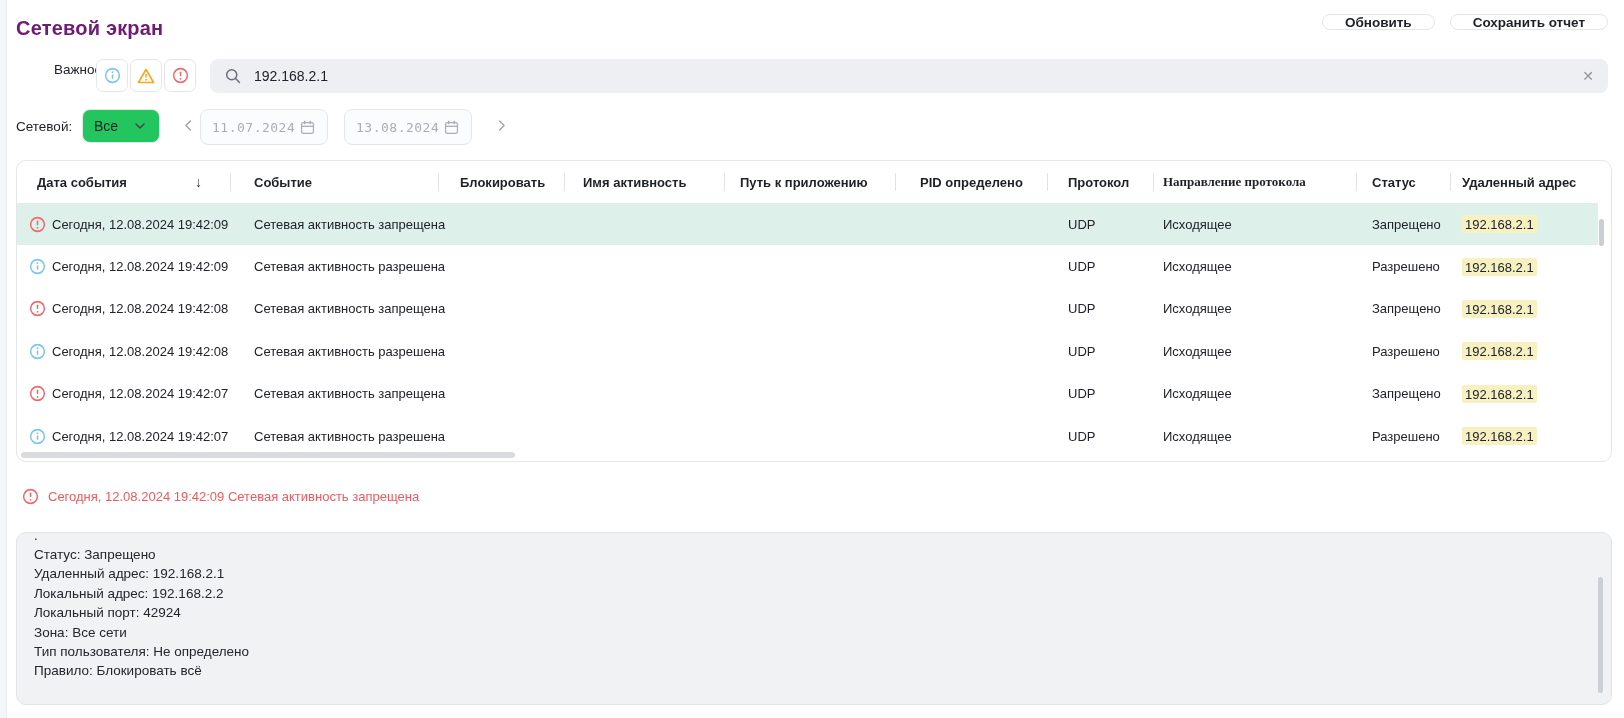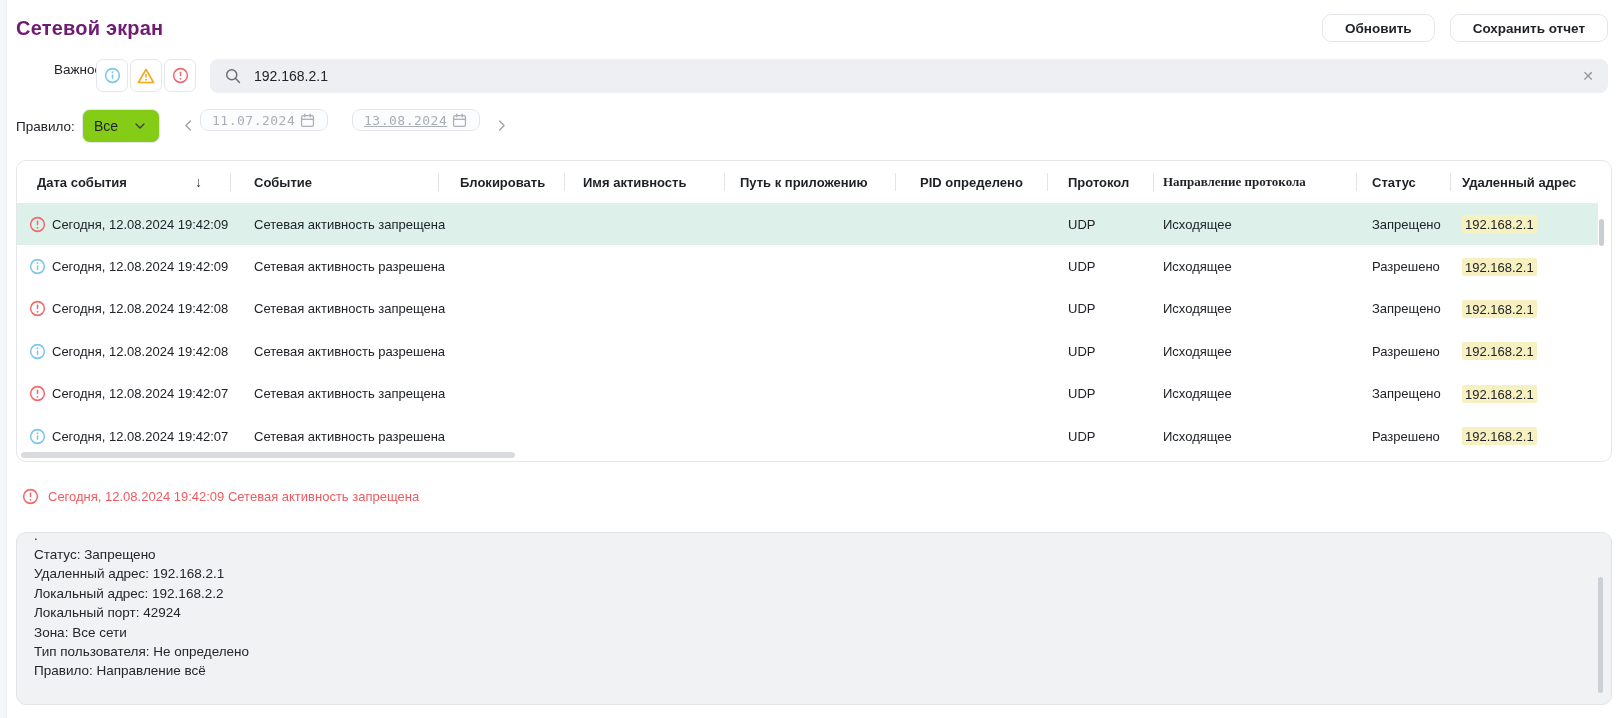--- a/index.html
+++ b/index.html
@@ -3,40 +3,40 @@
 <meta charset="utf-8">
 <style>
   html,body{margin:0;padding:0;background:#fff;}
   body{font-family:"Liberation Sans",sans-serif;color:#202329;}
   .canvas{position:relative;width:1624px;height:718px;background:#fff;overflow:hidden;}
   .left-edge{position:absolute;left:0;top:0;width:6px;height:718px;background:#f5f6f8;border-right:1px solid #eaecef;}
 
   .page-title{position:absolute;left:16px;top:17px;font-size:20px;font-weight:700;letter-spacing:.2px;color:#701a75;}
 
   .top-actions{position:absolute;top:14px;right:16px;display:flex;gap:15px;}
-  .btn{height:28px;padding:0 22px;background:#fff;border:1px solid #e2e5e9;border-radius:9px;
+  .btn{height:16px;padding:0 22px;background:#fff;border:1px solid #e2e5e9;border-radius:9px;
        font-family:"Liberation Sans",sans-serif;font-size:13.5px;font-weight:700;color:#1e2126;cursor:pointer;white-space:nowrap;}
 
   .row-label{position:absolute;left:16px;font-size:13.5px;color:#202329;}
   .severity-group{position:absolute;left:96px;top:59px;display:flex;gap:2px;}
   .sev-btn{width:32px;height:33px;background:#fff;border:1px solid #e4e6ea;border-radius:7px;
            display:flex;align-items:center;justify-content:center;cursor:pointer;box-sizing:border-box;}
   .sev-btn span{display:flex;}
 
   .search{position:absolute;left:210px;top:59px;width:1398px;height:34px;background:#edeff3;border-radius:8px;
           display:flex;align-items:center;padding:0 14px;box-sizing:border-box;}
   .search input{flex:1;background:transparent;border:none;outline:none;margin-left:10px;
                 font-family:"Liberation Sans",sans-serif;font-size:14px;color:#202329;}
   .clear{color:#8f959d;font-size:14px;cursor:pointer;line-height:1;}
 
   .select{position:absolute;left:82px;top:109px;width:78px;height:34px;border:1px solid #e2e5e9;border-radius:8px;
-          background:#84cc16;display:flex;align-items:center;justify-content:space-between;padding:0 11px;
+          background:#22c55e;display:flex;align-items:center;justify-content:space-between;padding:0 11px;
           box-sizing:border-box;font-size:14px;cursor:pointer;}
   .nav-chev{position:absolute;top:118px;cursor:pointer;display:flex;}
-  .date-box{position:absolute;top:109px;height:22px;width:128px;border:1px solid #e4e6e9;border-radius:8px;background:#fbfcfd;
+  .date-box{position:absolute;top:109px;height:36px;width:128px;border:1px solid #e4e6e9;border-radius:8px;background:#fbfcfd;
             display:flex;align-items:center;justify-content:space-between;padding:0 11px;box-sizing:border-box;
             color:#a9aeb7;font-family:"DejaVu Sans Mono",monospace;font-size:13px;letter-spacing:.5px;}
 
   .table{position:absolute;left:16px;top:160px;width:1596px;height:302px;border:1px solid #e5e7eb;border-radius:10px;
          box-sizing:border-box;overflow:hidden;background:#fff;}
   .thead{display:flex;height:42px;align-items:center;font-size:13px;font-weight:700;color:#1e2126;}
   .hcell{position:relative;height:100%;display:flex;align-items:center;box-sizing:border-box;flex:0 0 auto;white-space:nowrap;gap:8px;}
   .div-line{position:absolute;left:0;top:12px;width:1px;height:18px;background:#e0e3e7;}
   .sort-ic{font-size:14px;color:#33373d;}
   .trow{display:flex;height:42.4px;align-items:center;font-size:13px;width:1581px;color:#202329;}
@@ -106,21 +106,21 @@
     <span id="search-icon" style="display:flex;">
         <svg width="18" height="18" viewBox="0 0 20 20">
           <circle cx="8.6" cy="8.6" r="5.6" fill="none" stroke="#676d75" stroke-width="1.6"></circle>
           <line x1="12.9" y1="12.9" x2="17.2" y2="17.2" stroke="#676d75" stroke-width="1.6" stroke-linecap="round"></line>
         </svg>
       </span>
     <input id="search-input" value="192.168.2.1" style="">
     <span class="clear">✕</span>
   </div>
 
-  <span class="row-label" style="top:119px;">Правило:</span>
+  <span class="row-label" style="top:119px;">Сетевой:</span>
   <div class="select">
     <span>Все</span>
     <span id="select-chevron" style="display:flex;">
         <svg width="16" height="16" viewBox="0 0 20 20">
           <polyline points="5,7.5 10,12.5 15,7.5" fill="none" stroke="#3c4147" stroke-width="1.7" stroke-linecap="round" stroke-linejoin="round"></polyline>
         </svg>
       </span>
   </div>
   <span class="nav-chev" style="left:181px;" id="nav-prev">
       <svg width="15" height="15" viewBox="0 0 20 20">
@@ -131,21 +131,21 @@
     <span>11.07.2024</span>
     <span id="cal-1" style="display:flex;">
         <svg width="17" height="17" viewBox="0 0 20 20">
           <rect x="3" y="4.3" width="14" height="12.7" rx="2" fill="none" stroke="#a9aeb7" stroke-width="1.5"></rect>
           <line x1="3" y1="8.6" x2="17" y2="8.6" stroke="#a9aeb7" stroke-width="1.5"></line>
           <line x1="6.8" y1="2.6" x2="6.8" y2="5.6" stroke="#a9aeb7" stroke-width="1.5" stroke-linecap="round"></line>
           <line x1="13.2" y1="2.6" x2="13.2" y2="5.6" stroke="#a9aeb7" stroke-width="1.5" stroke-linecap="round"></line>
         </svg>
       </span>
   </div>
-  <div class="date-box" style="left:352px;text-decoration:underline;">
+  <div class="date-box" style="left:344px;">
     <span>13.08.2024</span>
     <span id="cal-2" style="display:flex;">
         <svg width="17" height="17" viewBox="0 0 20 20">
           <rect x="3" y="4.3" width="14" height="12.7" rx="2" fill="none" stroke="#a9aeb7" stroke-width="1.5"></rect>
           <line x1="3" y1="8.6" x2="17" y2="8.6" stroke="#a9aeb7" stroke-width="1.5"></line>
           <line x1="6.8" y1="2.6" x2="6.8" y2="5.6" stroke="#a9aeb7" stroke-width="1.5" stroke-linecap="round"></line>
           <line x1="13.2" y1="2.6" x2="13.2" y2="5.6" stroke="#a9aeb7" stroke-width="1.5" stroke-linecap="round"></line>
         </svg>
       </span>
   </div>
@@ -345,17 +345,17 @@
     <div class="clipped">
       <span>.</span>
     </div>
     <div id="detail-lines">
         <div class="dline">Статус: Запрещено</div>
         <div class="dline">Удаленный адрес: 192.168.2.1</div>
         <div class="dline">Локальный адрес: 192.168.2.2</div>
         <div class="dline">Локальный порт: 42924</div>
         <div class="dline">Зона: Все сети</div>
         <div class="dline">Тип пользователя: Не определено</div>
-        <div class="dline">Правило: Направление всё</div>
+        <div class="dline">Правило: Блокировать всё</div>
       </div>
     <div class="pthumb"></div>
   </div>
 </div>
 
 </body></html>

